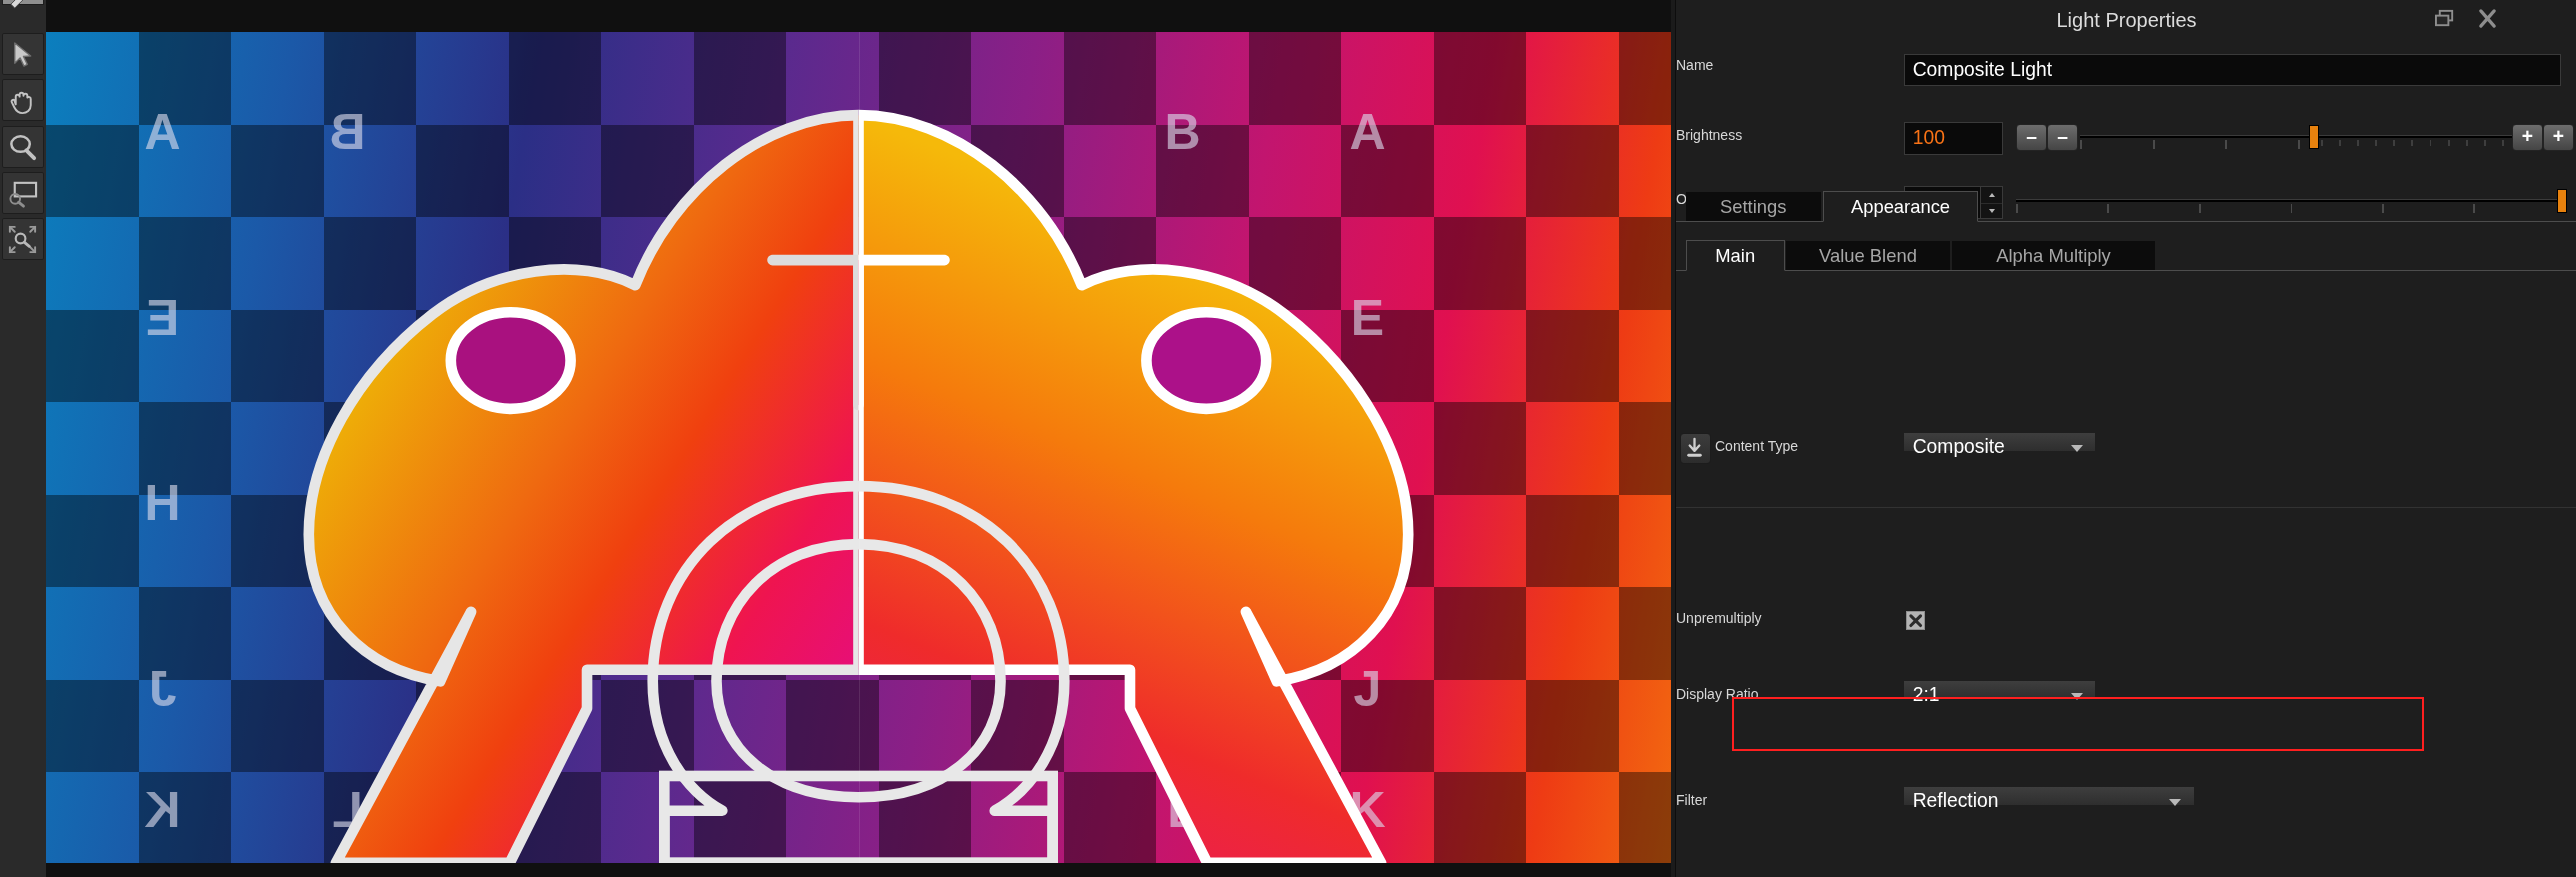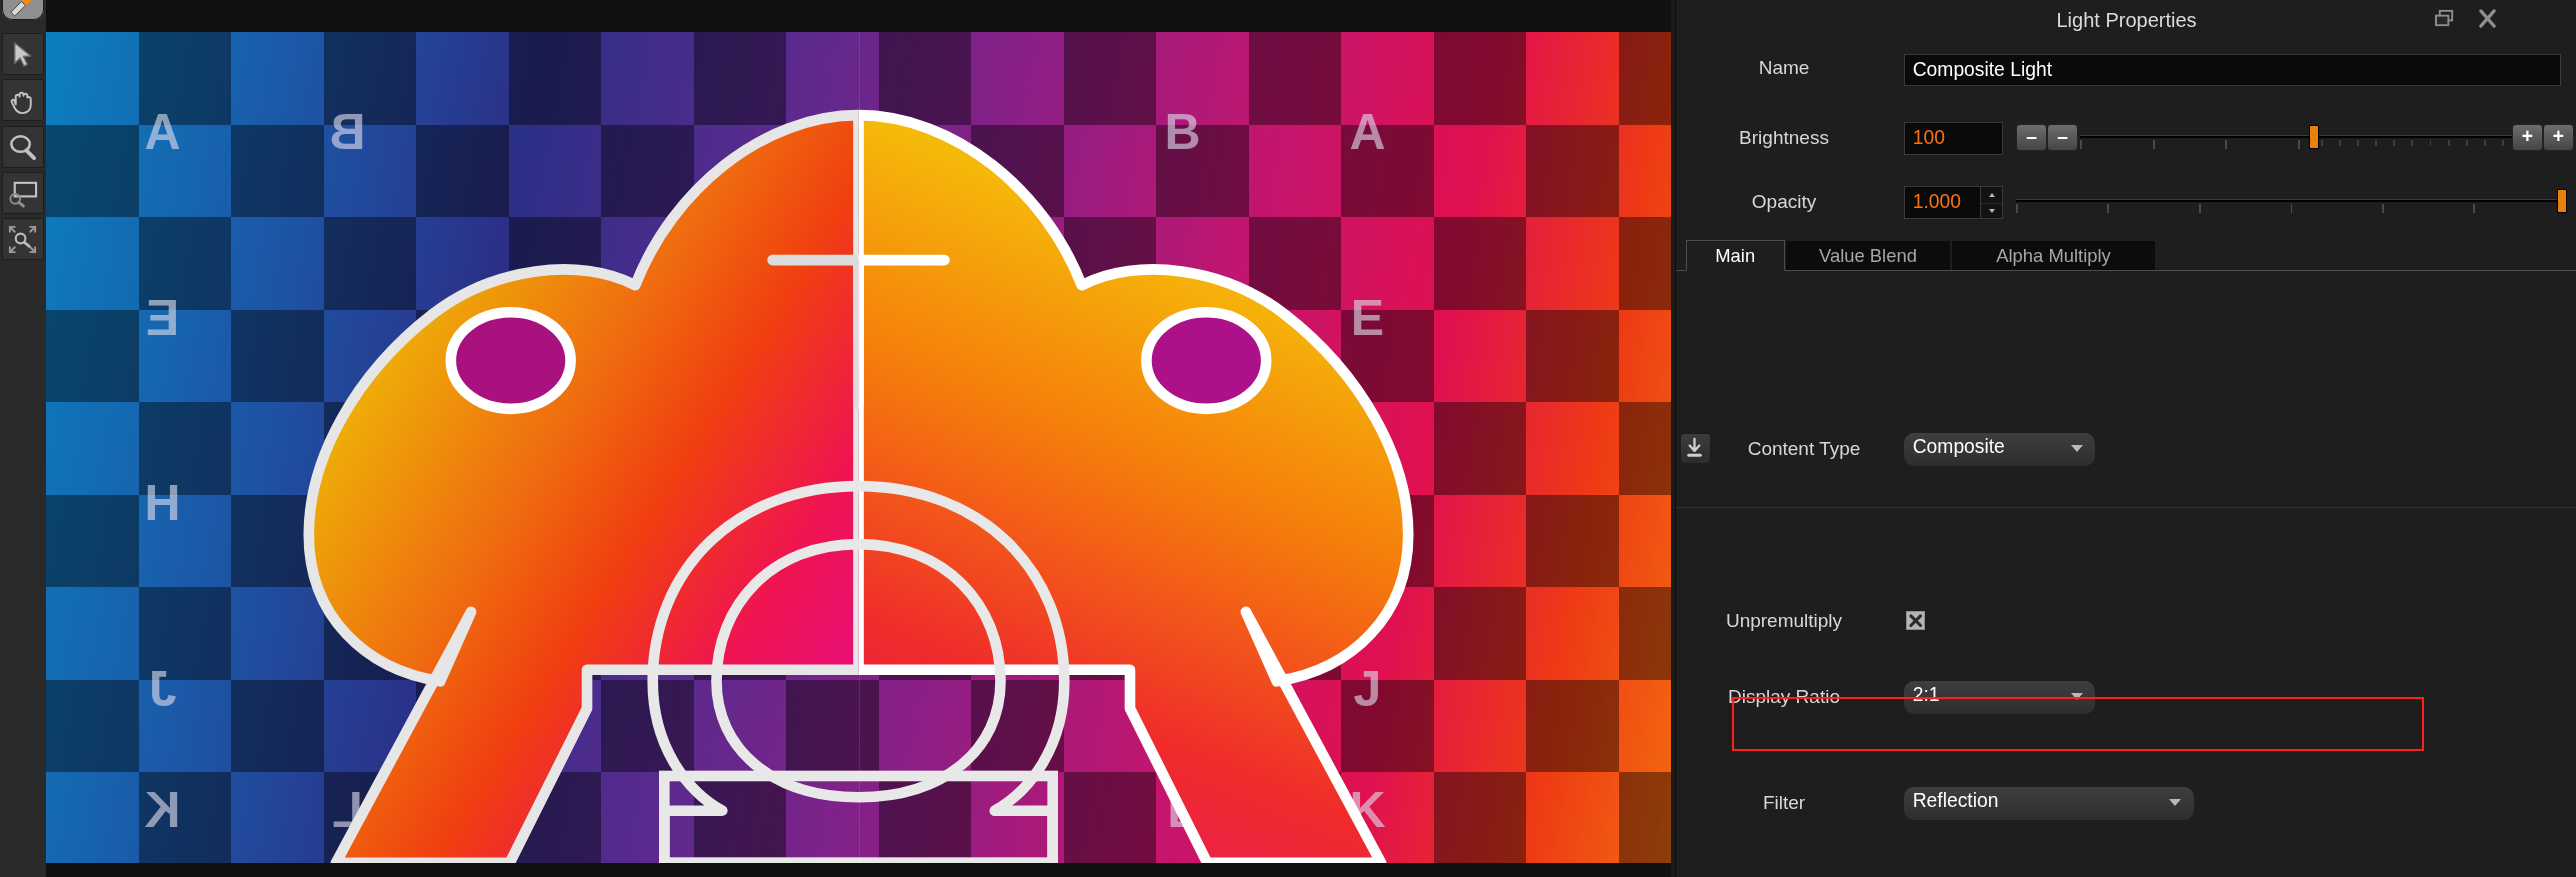--- a/index.html
+++ b/index.html
@@ -36,21 +36,21 @@
   .shape{position:absolute;left:0;top:0;width:1625px;height:831px;}
   .centerline{position:absolute;left:50%;top:0;width:1px;height:100%;background:rgba(255,255,255,.10);}
 
   
   .panel{position:absolute;left:1675px;top:0;width:901px;height:878px;background:#1e1e1e;
          border-left:1px solid #0d0d0d;}
   .ptitlebar{position:relative;height:37px;background:#1e1e1e;}
   .ptitle{position:absolute;left:0;right:0;top:8.7px;text-align:center;color:#dcdcdc;font-size:20px;}
   .wbtn{position:absolute;top:7.7px;width:23px;height:21px;cursor:pointer;}
   .prow{position:relative;height:37px;}
-  .lblbox{position:absolute;left:0;width:216px;text-align:center;color:#d8d8d8;font-size:19px;}
+  .lblbox{position:absolute;left:0;width:216px;text-align:left;color:#d8d8d8;font-size:14px;}
   .txtfield{position:absolute;background:#0a0a0a;border:1px solid #3a3a3a;color:#ffffff;
             font-size:19.3px;padding:2.9px 7.7px;box-sizing:border-box;}
   .numfield{position:absolute;background:#0a0a0a;border:1px solid #3a3a3a;box-sizing:border-box;}
   .numfield .nv{position:absolute;left:7.7px;top:3.9px;color:#f97316;font-size:19.3px;}
   .spin{position:absolute;right:0;top:0;width:21px;height:100%;
         border-left:1px solid #3a3a3a;background:#131313;}
   .spin .up,.spin .dn{position:absolute;left:0;width:21px;height:50%;
         display:flex;align-items:center;justify-content:center;}
   .spin .dn{top:50%;border-top:1px solid #2c2c2c;}
   .ar{width:0;height:0;border-left:3.9px solid transparent;border-right:3.9px solid transparent;}
@@ -70,22 +70,22 @@
         display:flex;align-items:center;justify-content:center;color:#fff;font-size:19.3px;font-weight:bold;}
 
   
   .tabstrip{position:absolute;left:0;width:901px;}
   .tabstrip .under{position:absolute;left:0;right:0;bottom:0;height:1px;background:#4d4d4d;}
   .tab{position:absolute;height:29px;display:flex;align-items:center;justify-content:center;
        color:#a6a6a6;font-size:18.4px;background:#0c0c0c;box-sizing:border-box;cursor:pointer;}
   .tab.active{background:#1e1e1e;color:#ffffff;border:1px solid #4d4d4d;border-bottom:1px solid #1e1e1e;}
 
   
-  .sel{position:absolute;height:33px;background:linear-gradient(#3e3e3e,#2e2e2e);
-       border-radius:10px;box-sizing:border-box;cursor:pointer;}
+  .sel{position:absolute;height:18px;background:linear-gradient(#3e3e3e,#2e2e2e);
+       border-radius:0;box-sizing:border-box;cursor:pointer;}
   .sel .sv{position:absolute;left:8.7px;top:2.9px;color:#ffffff;font-size:19.3px;}
   .sel .caret{position:absolute;top:11.6px;width:0;height:0;
        border-left:6.8px solid transparent;border-right:6.8px solid transparent;border-top:7.7px solid #b9b9b9;}
 
   .btn{position:absolute;height:29px;border-radius:2.9px;
        background:linear-gradient(#545454,#3a3a3a);border:1px solid #2a2a2a;box-sizing:border-box;
        display:flex;align-items:center;justify-content:center;color:#fff;font-size:19.3px;cursor:pointer;}
 
   .cbx{position:absolute;width:19.3px;height:19.3px;box-sizing:border-box;}
   .cbx.off{background:#0c0c0c;border:1.9px solid #b4b4b4;}
@@ -363,20 +363,29 @@
           <div class="stick" style="left:33.3%"></div>
             <div class="stick" style="left:50%"></div>
           <div class="stick" style="left:66.6%"></div>
             <div class="stick" style="left:83.3%"></div>
           <div class="stick" style="left:99.5%"></div>
         </div>
         <div class="shandle" id="op-handle" style="left: calc(99.5% - 4.8px);"></div>
       </div>
     </div>
 
+    <div class="tabstrip" style="top:191px;height:31px">
+      <div class="under"></div>
+      <div class="tab" style="left:9.7px;width:135px;top:1px">
+        <span>Settings</span>
+      </div>
+      <div class="tab active" style="left:147px;width:155px;top:0px;height:31px">
+        <span>Appearance</span>
+      </div>
+    </div>
 
     <div class="tabstrip" style="top:240px;height:31px">
       <div class="under"></div>
       <div class="tab active" style="left:9.7px;width:99px;top:0px;height:31px">
         <span>Main</span>
       </div>
       <div class="tab" style="left:110px;width:164px;top:1px">
         <span>Value Blend</span>
       </div>
       <div class="tab" style="left:276px;width:203px;top:1px">

